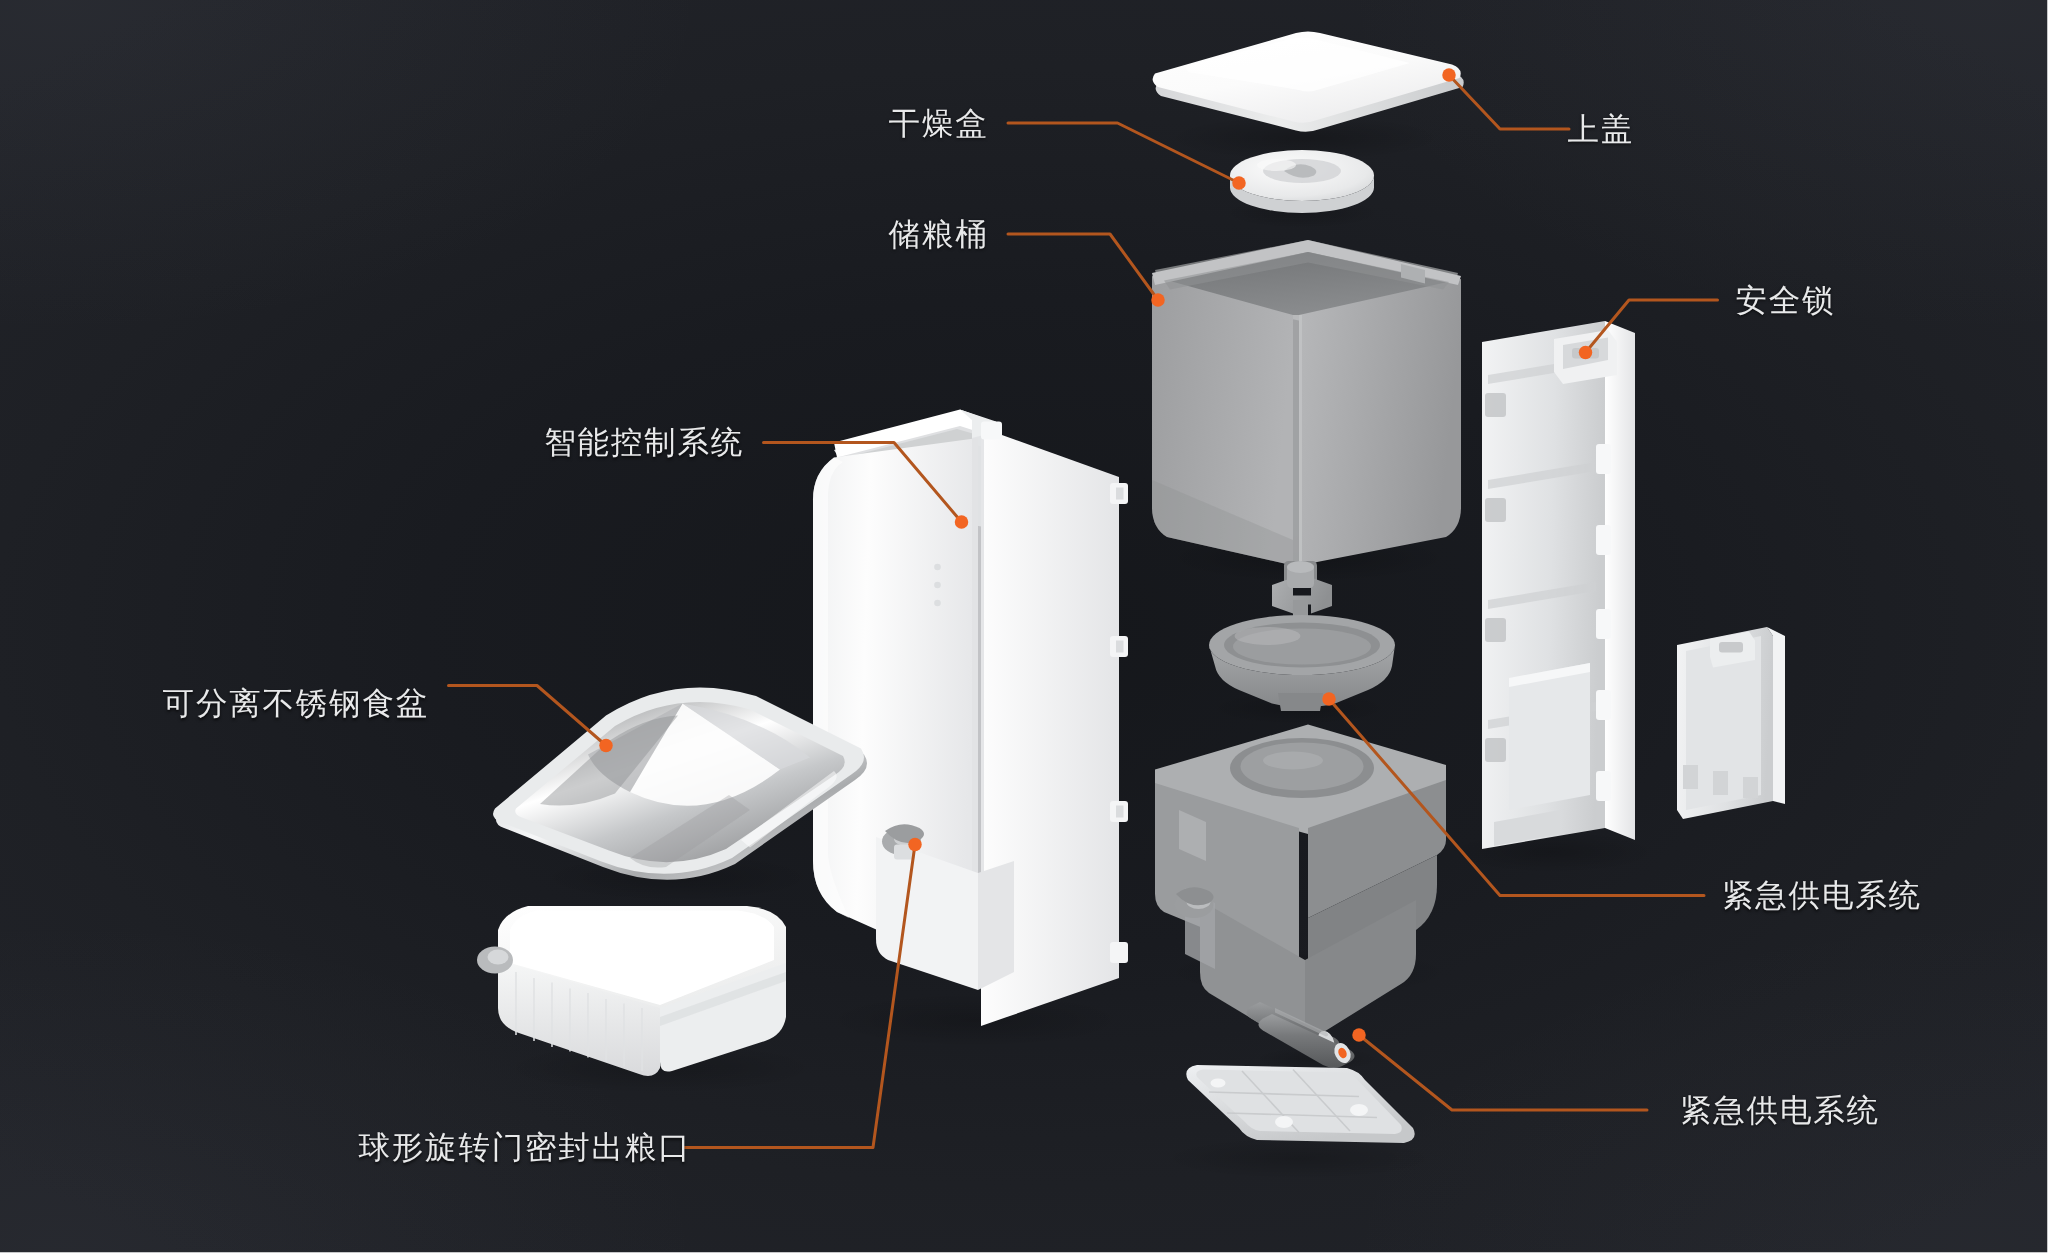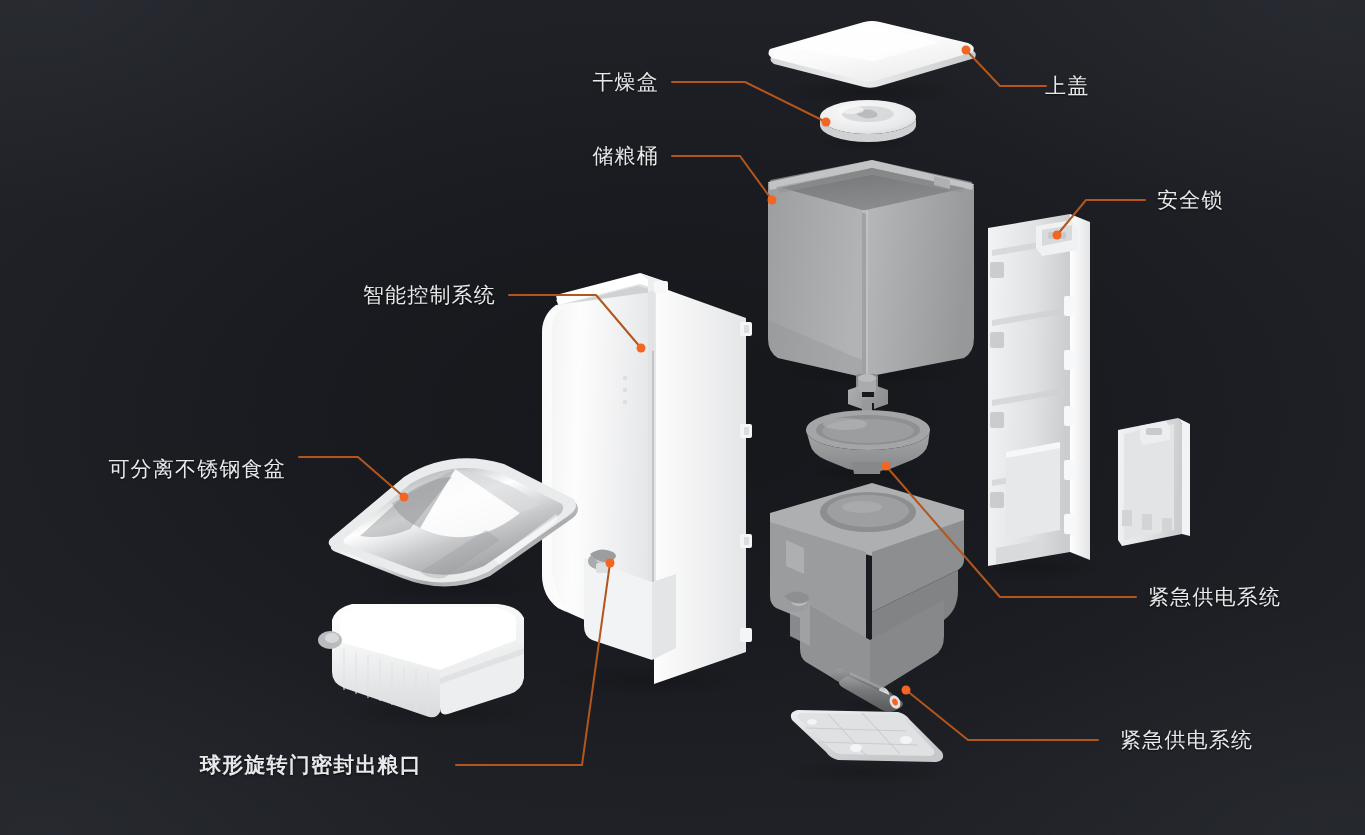--- a/index.html
+++ b/index.html
@@ -420,16 +420,16 @@
 
   <div id="labels">
       <div class="lbl l" style="left: 659px; top: 82px; color: rgb(232, 233, 234);">干燥盒</div>
       <div class="lbl r" style="left: 1002px; top: 86px; color: rgb(232, 233, 234); margin-left: 43px;">上盖</div>
       <div class="lbl l" style="left: 659px; top: 156px; color: rgb(232, 233, 234); font-family: Liberation Mono, monospace;">储粮桶</div>
       <div class="lbl r" style="left: 1157px; top: 200px; color: rgb(232, 233, 234); text-align: right;">安全锁</div>
       <div class="lbl l" style="left: 496px; top: 295px; color: rgb(232, 233, 234);">智能控制系统</div>
       <div class="lbl l" style="left: 286px; top: 469px; color: rgb(232, 233, 234);">可分离不锈钢食盆</div>
       <div class="lbl r" style="left: 1148px; top: 597px; color: rgb(232, 233, 234);">紧急供电系统</div>
       <div class="lbl r" style="left: 1110px; top: 740px; color: rgb(232, 233, 234); margin-left: 10px;">紧急供电系统</div>
-      <div class="lbl l" style="left: 422px; top: 765px; color: rgb(232, 233, 234); font-weight: bold;">球形旋转门密封出粮口</div>
+      <div class="lbl l" style="left: 461px; top: 765px; color: rgb(232, 233, 234);">球形旋转门密封出粮口</div>
     </div>
 
 </div>
 
 </body></html>

